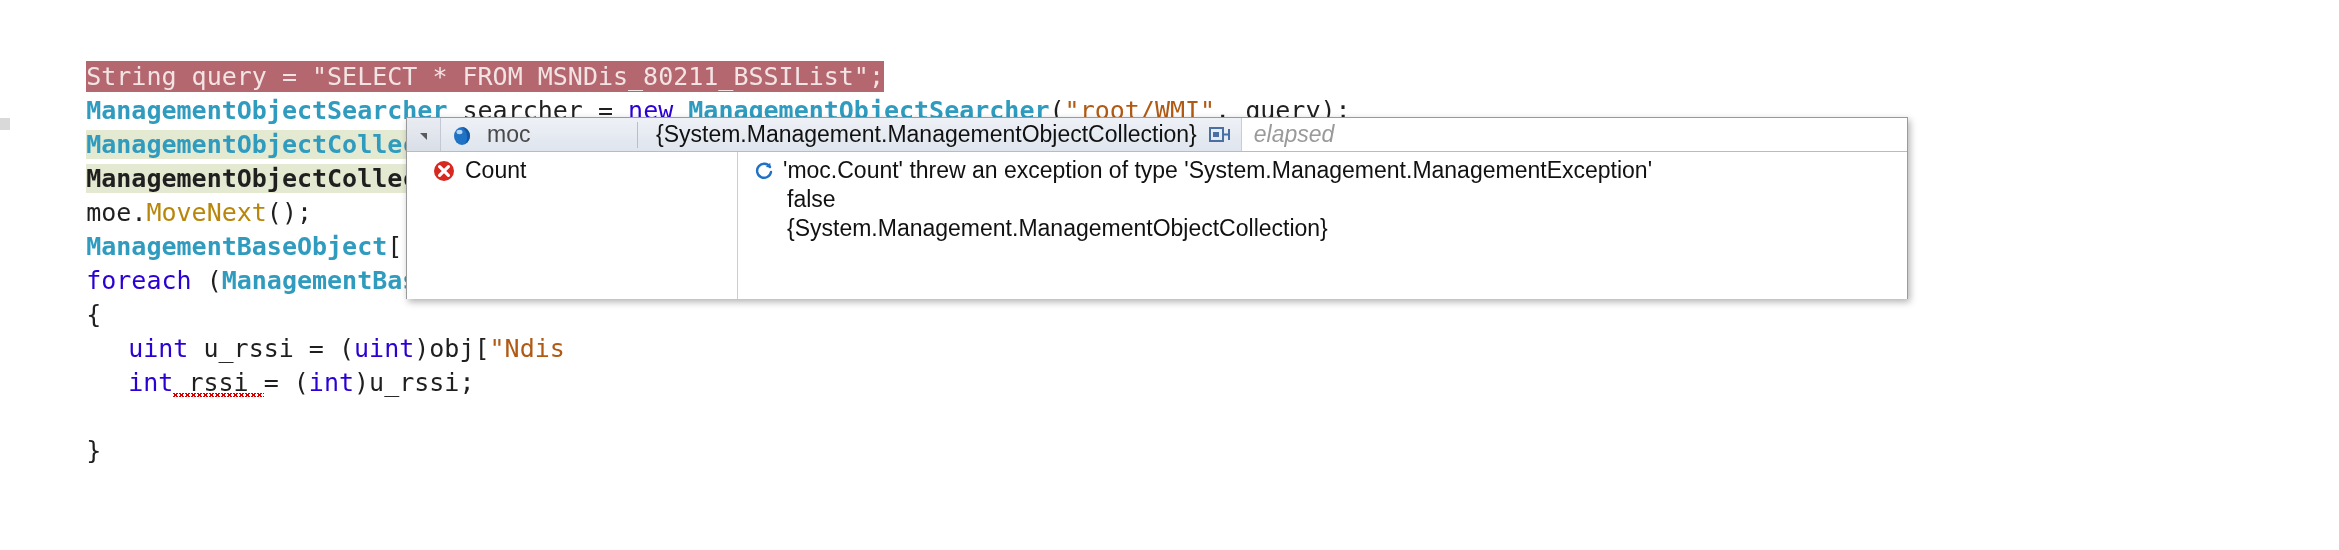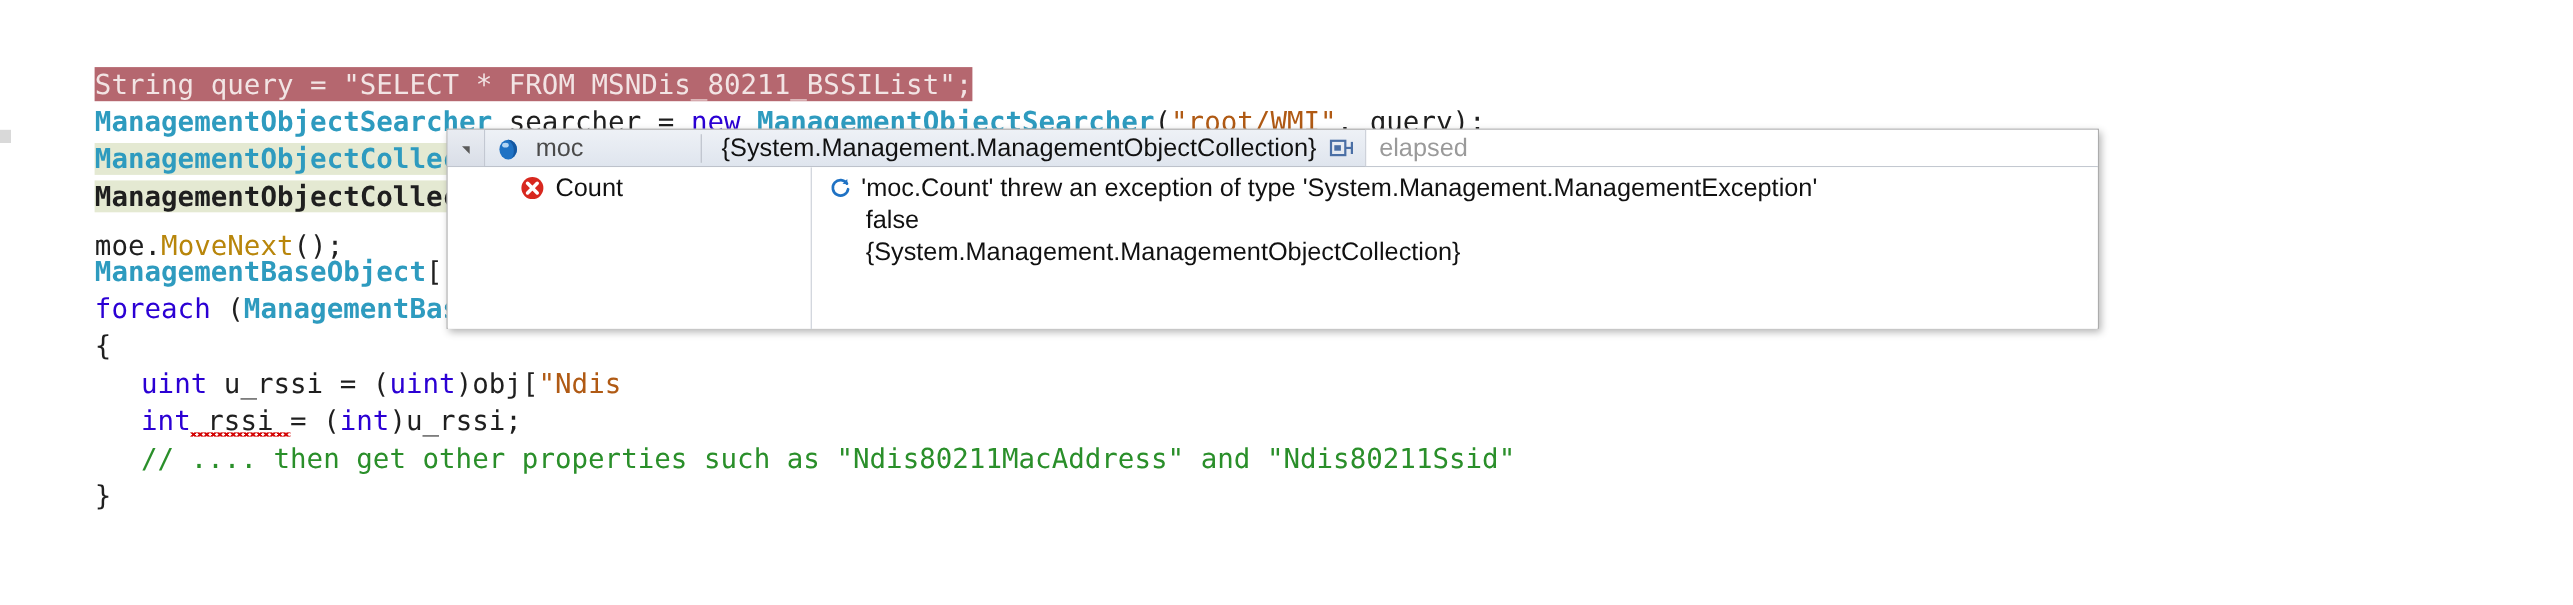--- a/index.html
+++ b/index.html
@@ -120,20 +120,21 @@
   .hdr-ghost{
     margin-left:8px;
     background:#ffffff;
     border-left:1px solid #c9ced6;
     height:33px;
     flex:1;
     display:flex;align-items:center;
     font-size:23px;color:#9a9a9a;
     padding-left:12px;
     box-sizing:border-box;
+    font-style:italic;
   }
 
   .tip-body{
     position:relative;
     height:147px;
     background:#ffffff;
     overflow:hidden;
   }
   .tip-col-sep{
     position:absolute;
@@ -197,21 +198,21 @@
   </div>
 
   <div class="code-line" style="top:94px;">
     <span class="tok type hl-green">ManagementObjectCollection</span><span class="tok plain"> </span><span class="tok var">moc</span><span class="tok punct"> = </span><span class="tok var">searcher</span><span class="tok punct">.</span><span class="tok meth">Get</span><span class="tok punct">();</span>
   </div>
 
   <div class="code-line" style="top:128px;font-weight:bold;">
     <span class="tok hl-green" style="color:#1f1f1f;">ManagementObjectCollection</span><span class="tok hl-yellow punct">.</span><span class="tok hl-yellow plain">Man</span>
   </div>
 
-  <div class="code-line" style="top:173px;">
+  <div class="code-line" style="top:162px;">
     <span class="tok plain">moe</span><span class="tok punct">.</span><span class="tok meth">MoveNext</span><span class="tok punct">();</span>
   </div>
 
   <div class="code-line" style="top:196px;">
     <span class="tok type">ManagementBaseObject</span><span class="tok punct">[] </span><span class="tok var">objarr</span><span class="tok punct"> = </span><span class="tok punct">(</span>
   </div>
 
   <div class="code-line" style="top:230px;">
     <span class="tok kw">foreach</span><span class="tok punct"> (</span><span class="tok type">ManagementBaseObject</span><span class="tok plain"> obj</span>
   </div>
@@ -221,23 +222,20 @@
   </div>
 
   <div class="code-line" style="top:298px;padding-left:42px;">
     <span class="tok kw">uint</span><span class="tok plain"> u_rssi </span><span class="tok punct">= </span><span class="tok punct">(</span><span class="tok kw">uint</span><span class="tok punct">)</span><span class="tok plain">obj</span><span class="tok punct">[</span><span class="tok str">"Ndis</span>
   </div>
 
   <div class="code-line" style="top:332px;padding-left:42px;">
     <span class="tok kw">int</span><span class="tok plain squig"> rssi </span><span class="tok punct">= </span><span class="tok punct">(</span><span class="tok kw">int</span><span class="tok punct">)</span><span class="tok plain">u_rssi</span><span class="tok punct">;</span>
   </div>
 
-  <div class="code-line" style="top:366px;padding-left:42px;">
-    <span class="tok cmt">// .... then get other properties such as "Ndis80211MacAddress" and "Ndis80211Ssid"</span>
-  </div>
 
   <div class="code-line" style="top:400px;">
     <span class="tok punct">}</span>
   </div>
 </div>
 
 <div id="datatip">
 
   <div class="tip-header">
 
@@ -267,21 +265,21 @@
         <rect x="21" y="6" width="2" height="11" fill="#4a6fa5"></rect>
       </svg>
     </div>
 
     <div class="hdr-ghost">elapsed</div>
   </div>
 
   <div class="tip-body">
     <div class="tip-col-sep"></div>
 
-    <div style="padding-top:4px;padding-left:40px;">
+    <div style="padding-top:4px;">
 
       <div class="tip-row">
         <span class="row-exp"></span>
         <span class="row-icon">
           <svg width="22" height="22" viewBox="0 0 22 22" aria-hidden="true">
             <circle cx="11" cy="11" r="10" fill="#d8281f"></circle>
             <path d="M6.6 6.6 L15.4 15.4 M15.4 6.6 L6.6 15.4" stroke="#fff" stroke-width="3.2" stroke-linecap="round"></path>
           </svg>
         </span>
         <span class="row-label">Count</span>

